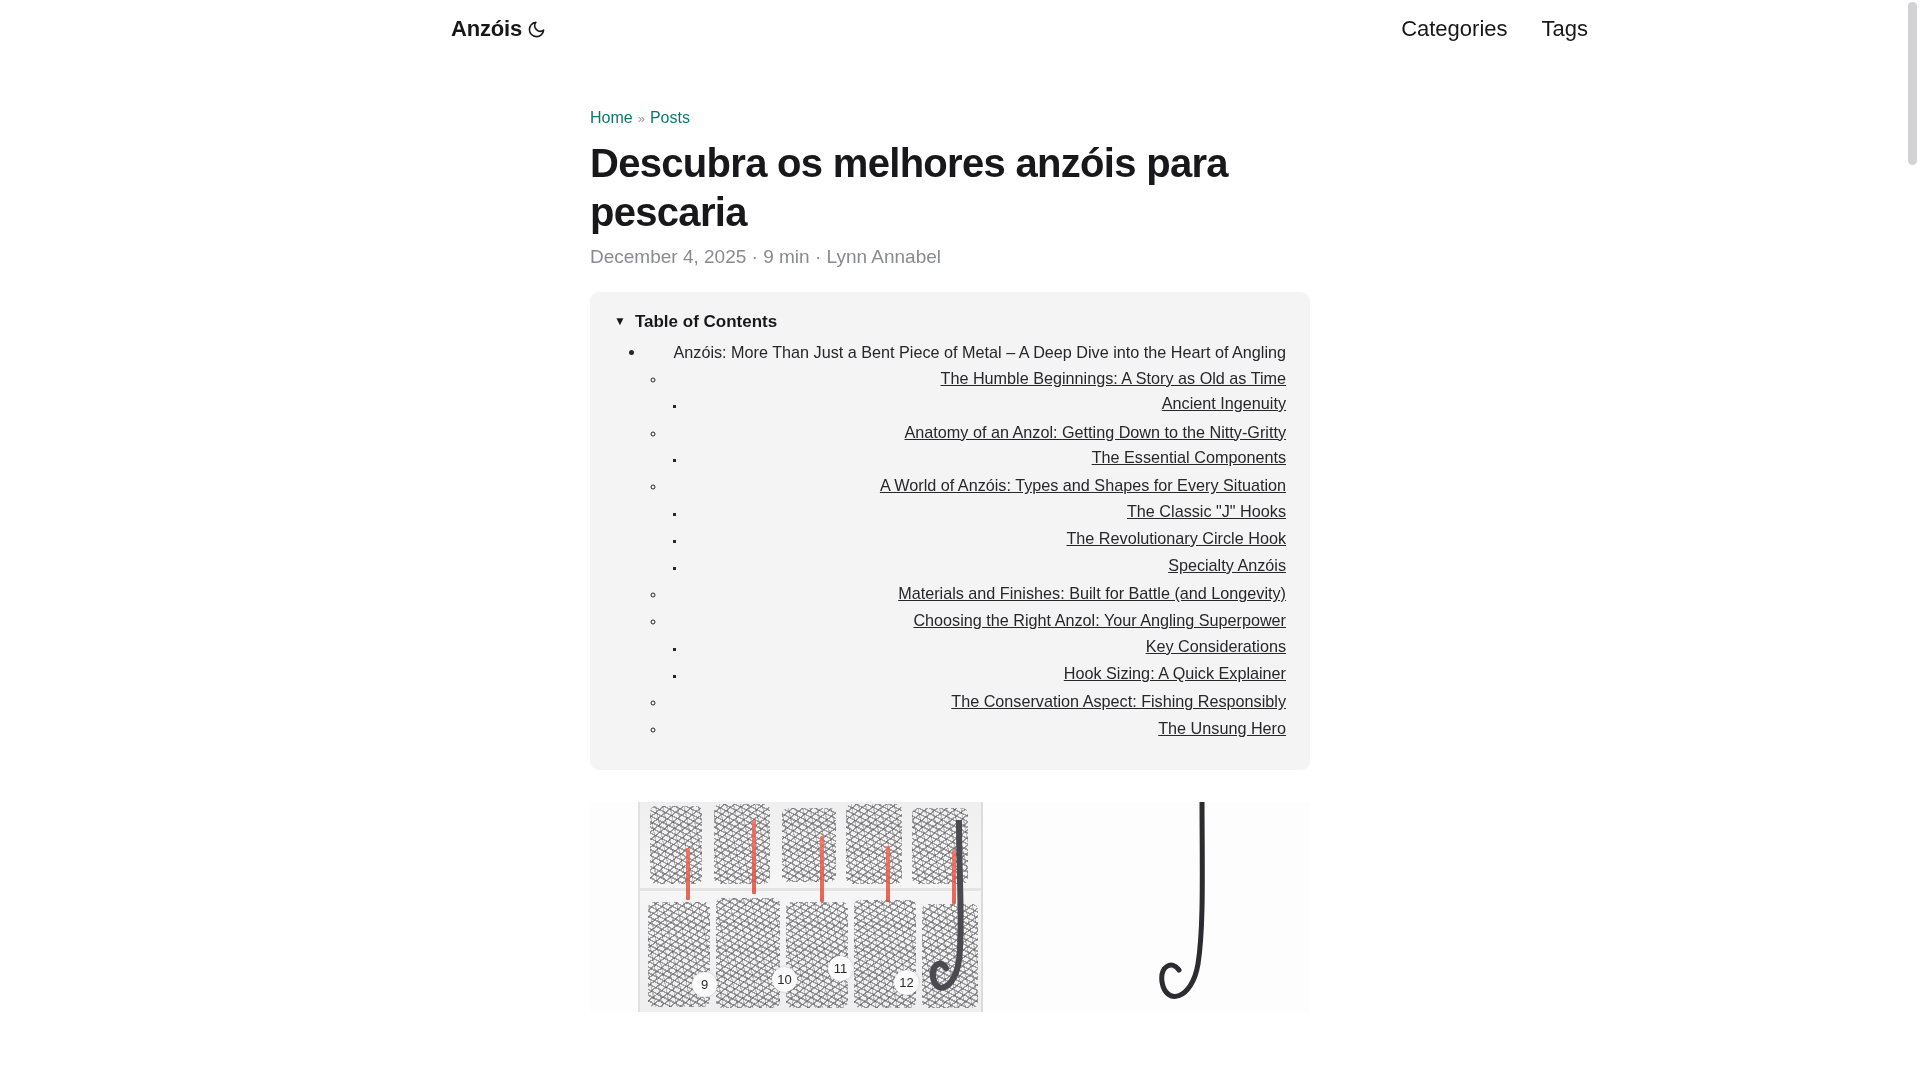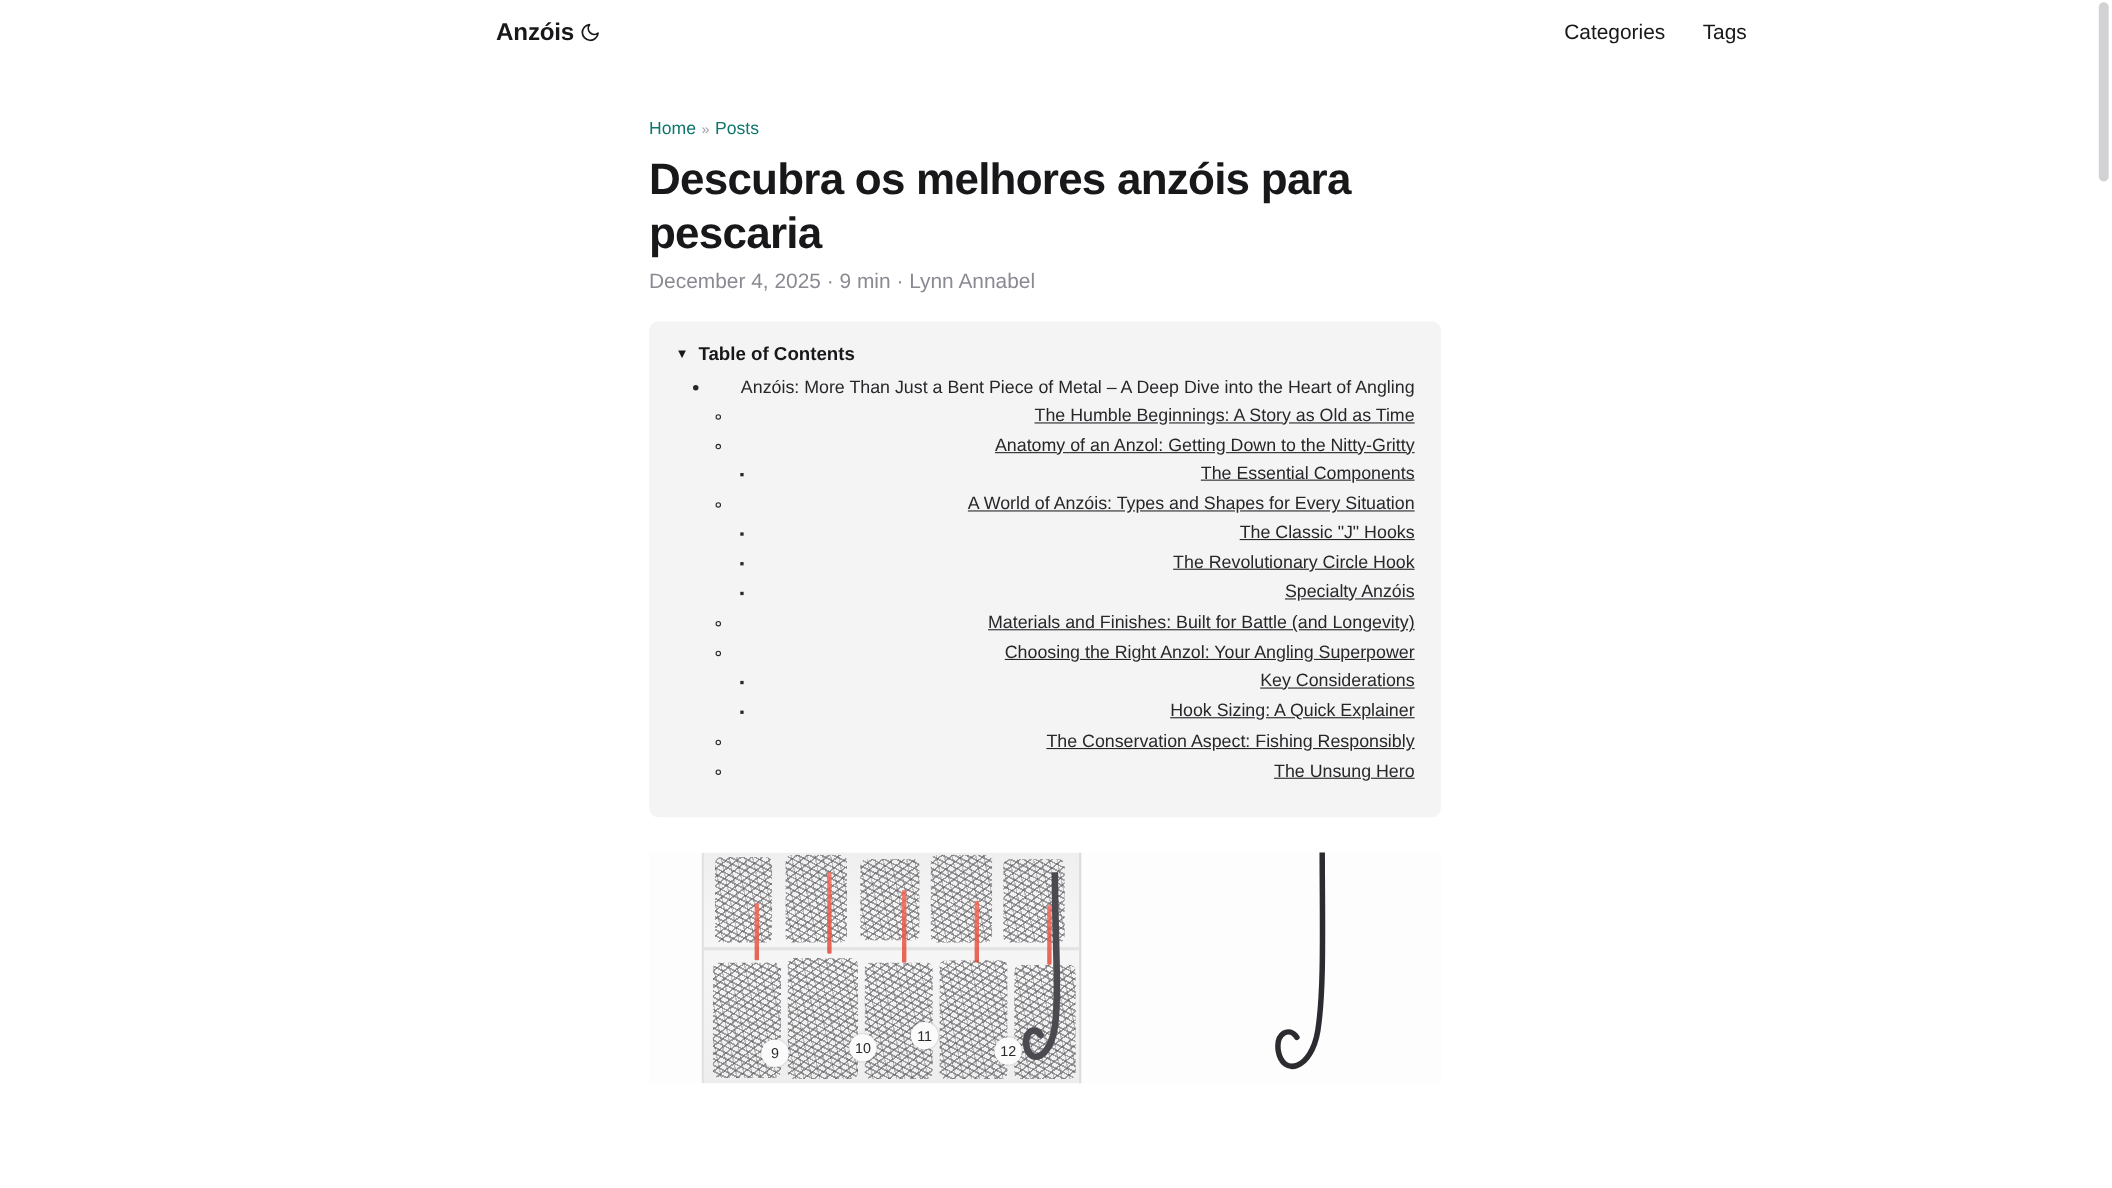--- a/index.html
+++ b/index.html
@@ -73,21 +73,21 @@
   }
   .moon-btn svg { display: block; }
 
   .main-nav {
     display: flex;
     align-items: center;
     gap: 34px;
     margin-right: 290px;
   }
   .nav-link {
-    font-size: 19px;
+    font-size: 22px;
     color: #18181b;
     text-decoration: none;
     line-height: 1;
     white-space: nowrap;
   }
 
   
   .content-col {
     width: 720px;
     margin: 0 auto;
@@ -308,20 +308,25 @@
         <span>Table of Contents</span>
       </div>
 
       <ul class="lvl1">
         <li>
           <a href="#">Anzóis: More Than Just a Bent Piece of Metal – A Deep Dive into the Heart of Angling</a>
           <ul class="lvl2">
 
             <li>
               <a href="#">The Humble Beginnings: A Story as Old as Time</a>
+              <ul class="lvl3">
+                <li>
+                  <a href="#">Ancient Ingenuity</a>
+                </li>
+              </ul>
             </li>
 
             <li>
               <a href="#">Anatomy of an Anzol: Getting Down to the Nitty-Gritty</a>
               <ul class="lvl3">
                 <li>
                   <a href="#">The Essential Components</a>
                 </li>
               </ul>
             </li>
@@ -388,21 +393,21 @@
 
           <div class="red-tab" style="left:46px;  top:46px;  height:52px;"></div>
           <div class="red-tab" style="left:112px; top:18px;  height:74px;"></div>
           <div class="red-tab" style="left:180px; top:34px;  height:66px;"></div>
           <div class="red-tab" style="left:246px; top:44px;  height:56px;"></div>
           <div class="red-tab" style="left:312px; top:48px;  height:54px;"></div>
 
           <div class="size-badge" style="left:52px;  top:170px;">9</div>
           <div class="size-badge" style="left:132px; top:165px;">10</div>
           <div class="size-badge" style="left:188px; top:154px;">11</div>
-          <div class="size-badge" style="left:264px; top:168px;">12</div>
+          <div class="size-badge" style="left:254px; top:168px;">12</div>
 
           <svg class="pack-hook" viewBox="0 0 46 190" fill="none" aria-hidden="true">
             <path d="M30 0 C30 60 34 110 30 140 C26 170 6 176 4 156 C3 144 12 140 17 148" stroke="#4a4a50" stroke-width="6" stroke-linecap="round"></path>
           </svg>
         </div>
 
         <svg class="big-hook" viewBox="0 0 60 216" fill="none" aria-hidden="true">
           <path d="M44 0 C44 70 46 130 40 168 C34 204 8 210 4 186 C2 170 14 164 21 174" stroke="#2b2b30" stroke-width="5" stroke-linecap="round"></path>
         </svg>
 

